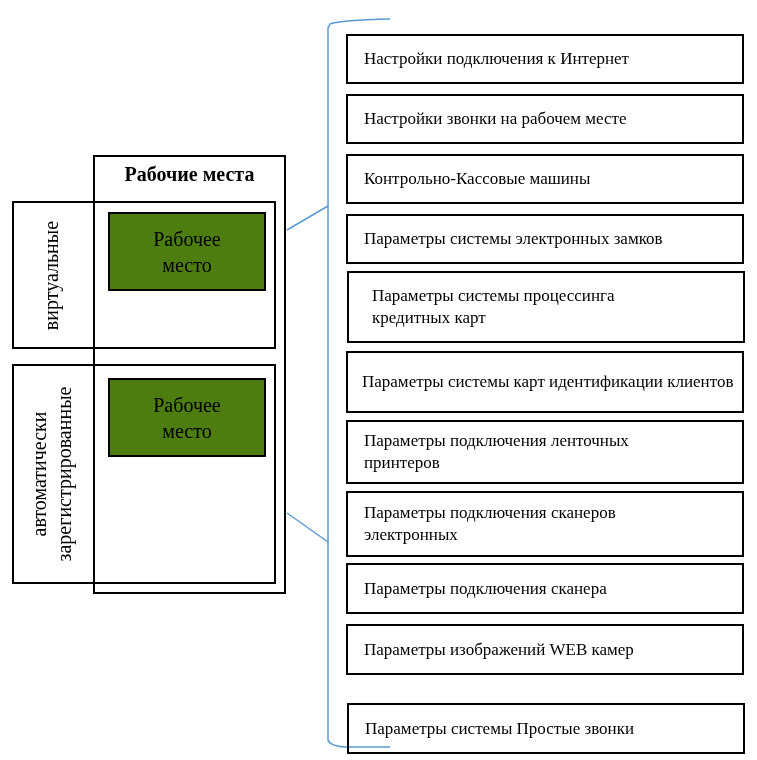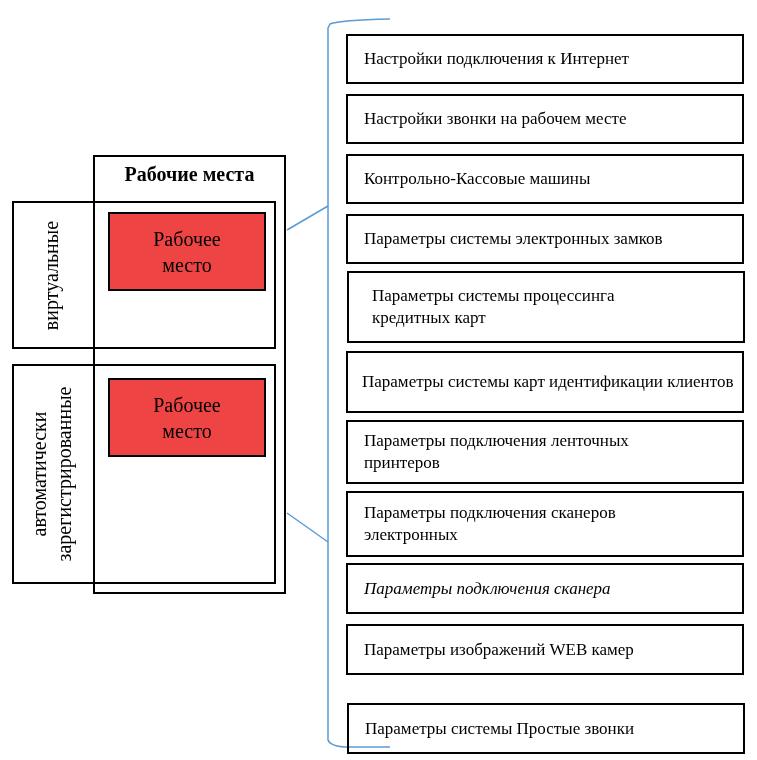--- a/index.html
+++ b/index.html
@@ -10,21 +10,21 @@
   .outer-title { position:absolute; left:93px; top:163px; width:193px; text-align:center;
                  font-weight:bold; font-size:20px; }
   .group { left:12px; width:264px; }
   .g1 { top:201px; height:148px; }
   .g2 { top:364px; height:220px; }
   .vlabel { position:absolute; left:12px; width:80px; display:flex; align-items:center; justify-content:center; }
   .vlabel span { display:block; transform:rotate(-90deg); white-space:nowrap; font-size:20px; line-height:25px; text-align:center; }
   .vl1 { top:201px; height:148px; }
   .vl2 { top:364px; height:220px; }
   .ws { position:absolute; left:108px; width:158px; height:79px; box-sizing:border-box;
-        border:2px solid #000; background:#ef4444; display:flex; align-items:center; justify-content:center;
+        border:2px solid #000; background:#4d7c0f; display:flex; align-items:center; justify-content:center;
         text-align:center; font-size:20px; line-height:26px; }
   .ws1 { top:212px; }
   .ws2 { top:378px; }
   .item { position:absolute; left:346px; width:398px; box-sizing:border-box; border:2px solid #000;
           display:flex; align-items:center; padding-left:16px; padding-right:8px; font-size:17px; line-height:22px; }
   svg.lines { position:absolute; left:0; top:0; }
 </style>
 </head>
 <body>
 
@@ -73,21 +73,21 @@
   </div>
 <div class="item" style="top:351px;height:62px;padding-left:14px;font-family:Liberation Serif, serif;">
     <span>Параметры системы карт идентификации клиентов</span>
   </div>
 <div class="item" style="top:420px;height:64px;padding-right:60px;">
     <span>Параметры подключения ленточных принтеров</span>
   </div>
 <div class="item" style="top:491px;height:66px;padding-right:60px;">
     <span>Параметры подключения сканеров электронных</span>
   </div>
-<div class="item" style="top:563px;height:51px;font-style:italic;">
+<div class="item" style="top:563px;height:51px;">
     <span>Параметры подключения сканера</span>
   </div>
 <div class="item" style="top:624px;height:51px;">
     <span>Параметры изображений WEB камер</span>
   </div>
 <div class="item" style="top:683px;height:51px;left:347px;margin-top:20px;">
     <span>Параметры системы Простые звонки</span>
   </div>
 
 </body></html>

